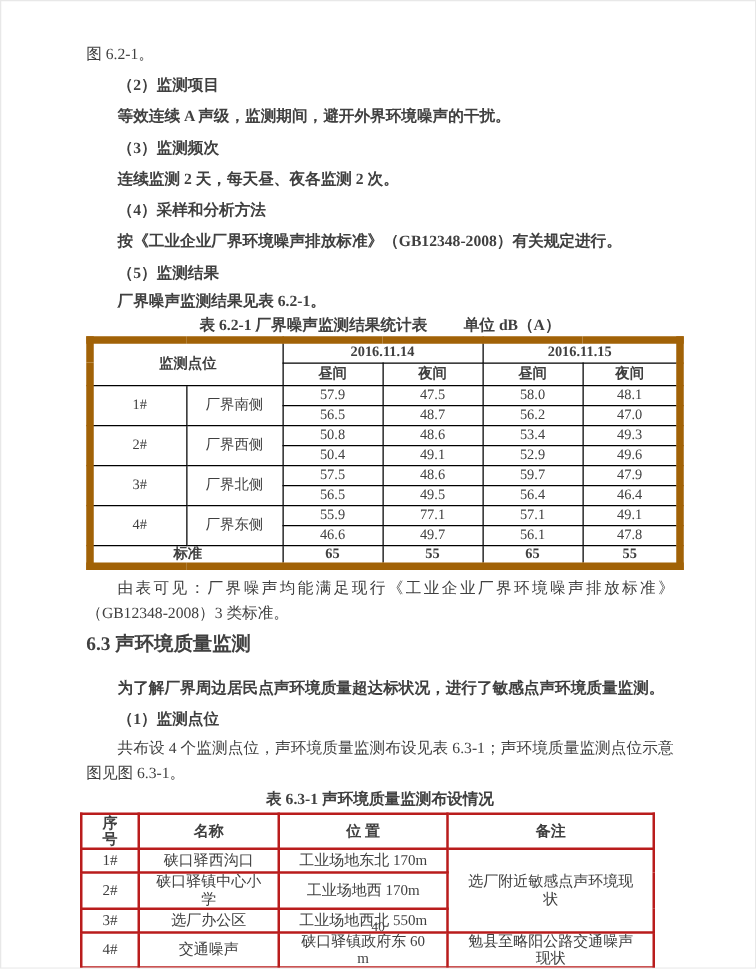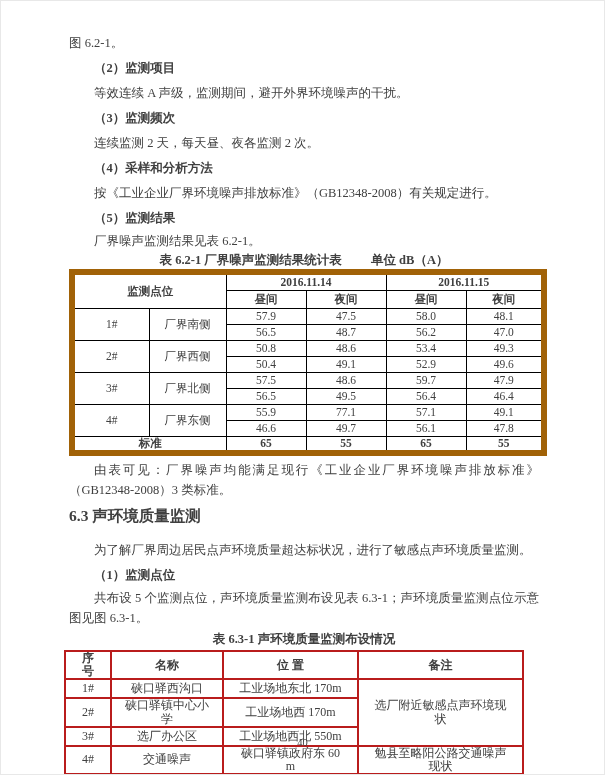--- a/index.html
+++ b/index.html
@@ -12,21 +12,21 @@
     font-family:"Liberation Serif","DejaVu Serif",serif;
     overflow:hidden;
     border:1px solid #e8e8e8;
   }
   .content {
     position:absolute;
     left:68px; top:30px; width:470px;
   }
   .tline { height:25px; line-height:25px; font-size:12.5px; white-space:nowrap; }
   .tline-sm { height:20px; line-height:20px; font-size:12.5px; white-space:nowrap; }
-  .ind { padding-left:25px; }
+  .ind { padding-left:25px;font-weight:bold; }
   .b { font-weight:bold; }
   .jline {
     height:20px; line-height:20px; font-size:12.5px;
     text-align:justify; text-align-last:justify;
   }
   .indent2 { text-indent:25px; }
   .caption {
     height:18px; line-height:18px; font-size:12.5px;
     font-weight:bold; text-align:center; white-space:nowrap;
   }
@@ -172,21 +172,21 @@
       </tbody>
     </table>
 
     <div class="jline indent2 mt4">由表可见：厂界噪声均能满足现行《工业企业厂界环境噪声排放标准》</div>
     <div class="tline-sm">（GB12348-2008）3 类标准。</div>
 
     <div class="section-heading">6.3 声环境质量监测</div>
 
     <div class="tline ind mt10">为了解厂界周边居民点声环境质量超达标状况，进行了敏感点声环境质量监测。</div>
     <div class="tline ind b">（1）监测点位</div>
-    <div class="jline indent2">共布设 5 个监测点位，声环境质量监测布设见表 6.3-1；声环境质量监测点位示意</div>
+    <div class="jline indent2">共布设 4 个监测点位，声环境质量监测布设见表 6.3-1；声环境质量监测点位示意</div>
     <div class="tline-sm">图见图 6.3-1。</div>
 
     <div class="caption mt2">表 6.3-1  声环境质量监测布设情况</div>
 
     <table class="t2">
       <colgroup>
         <col style="width:46px">
           <col style="width:112px">
         <col style="width:135px">
           <col style="width:165px">

